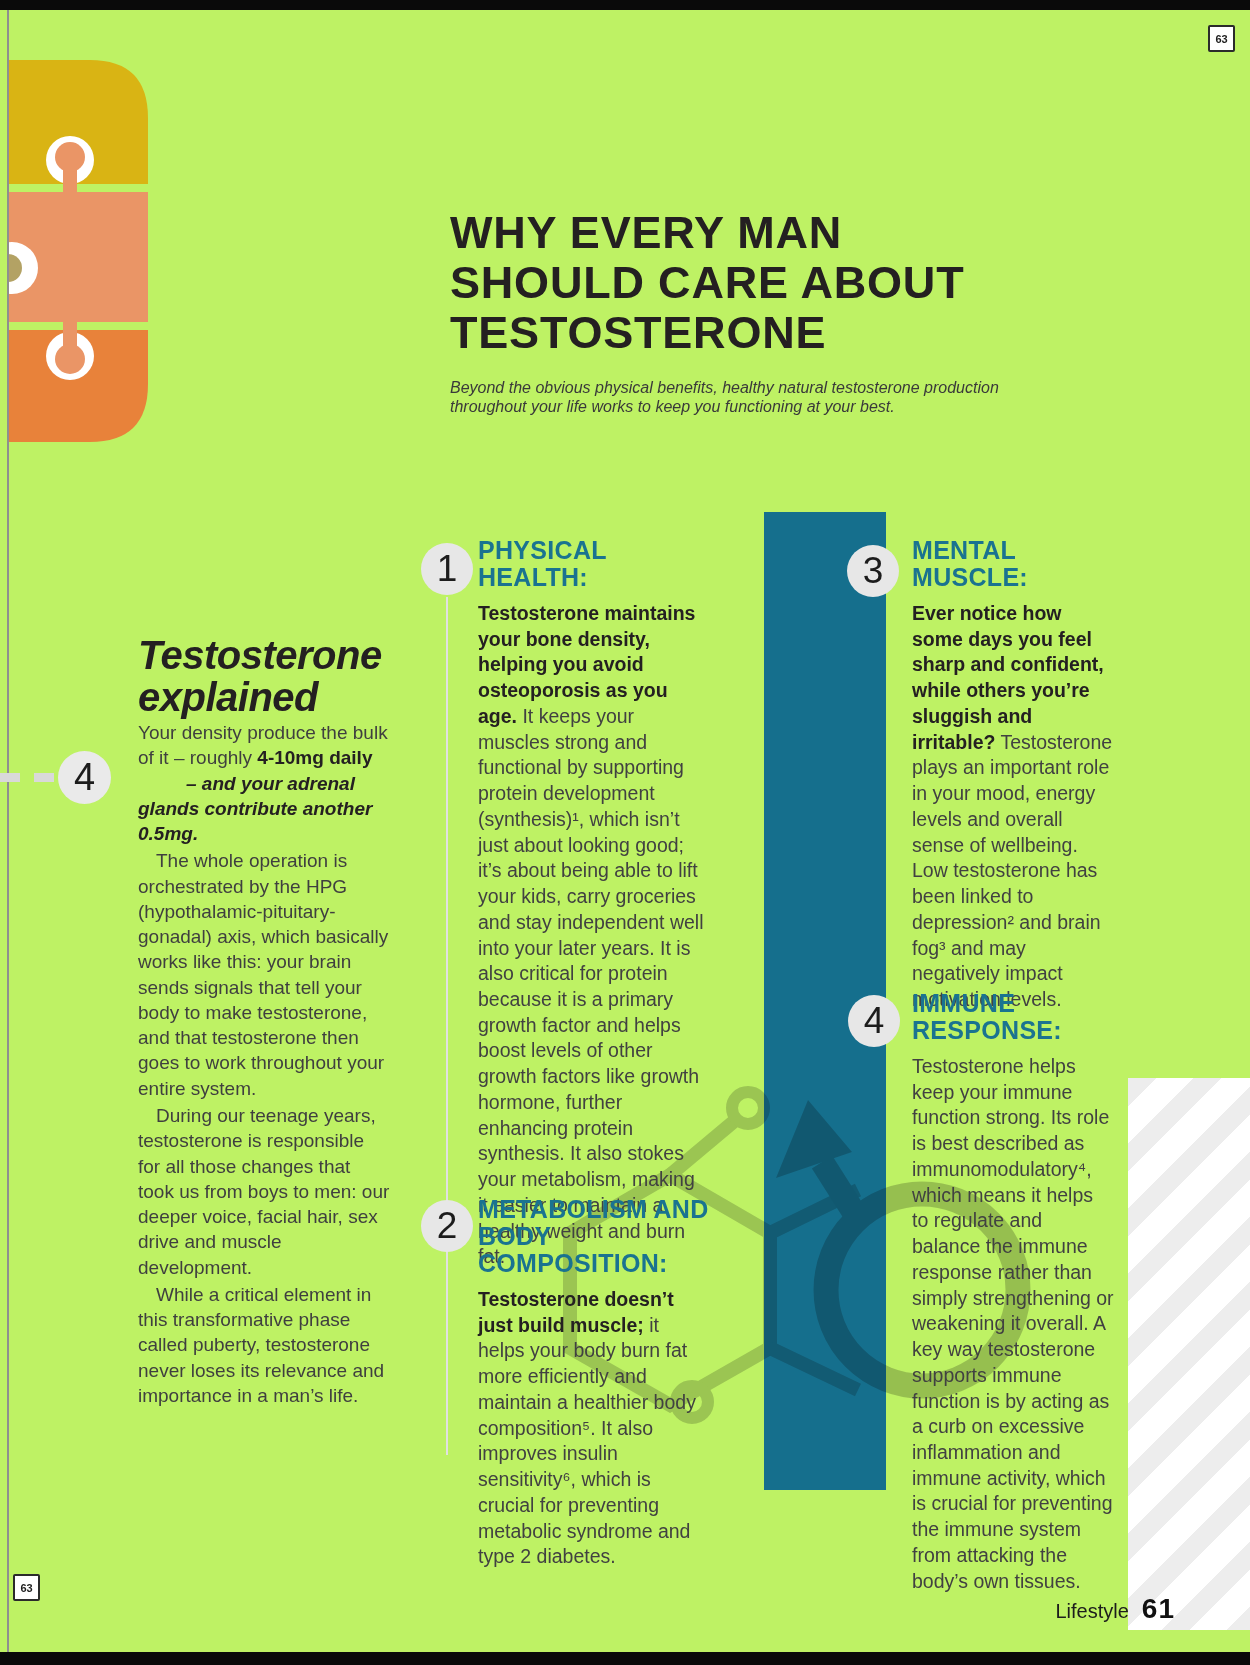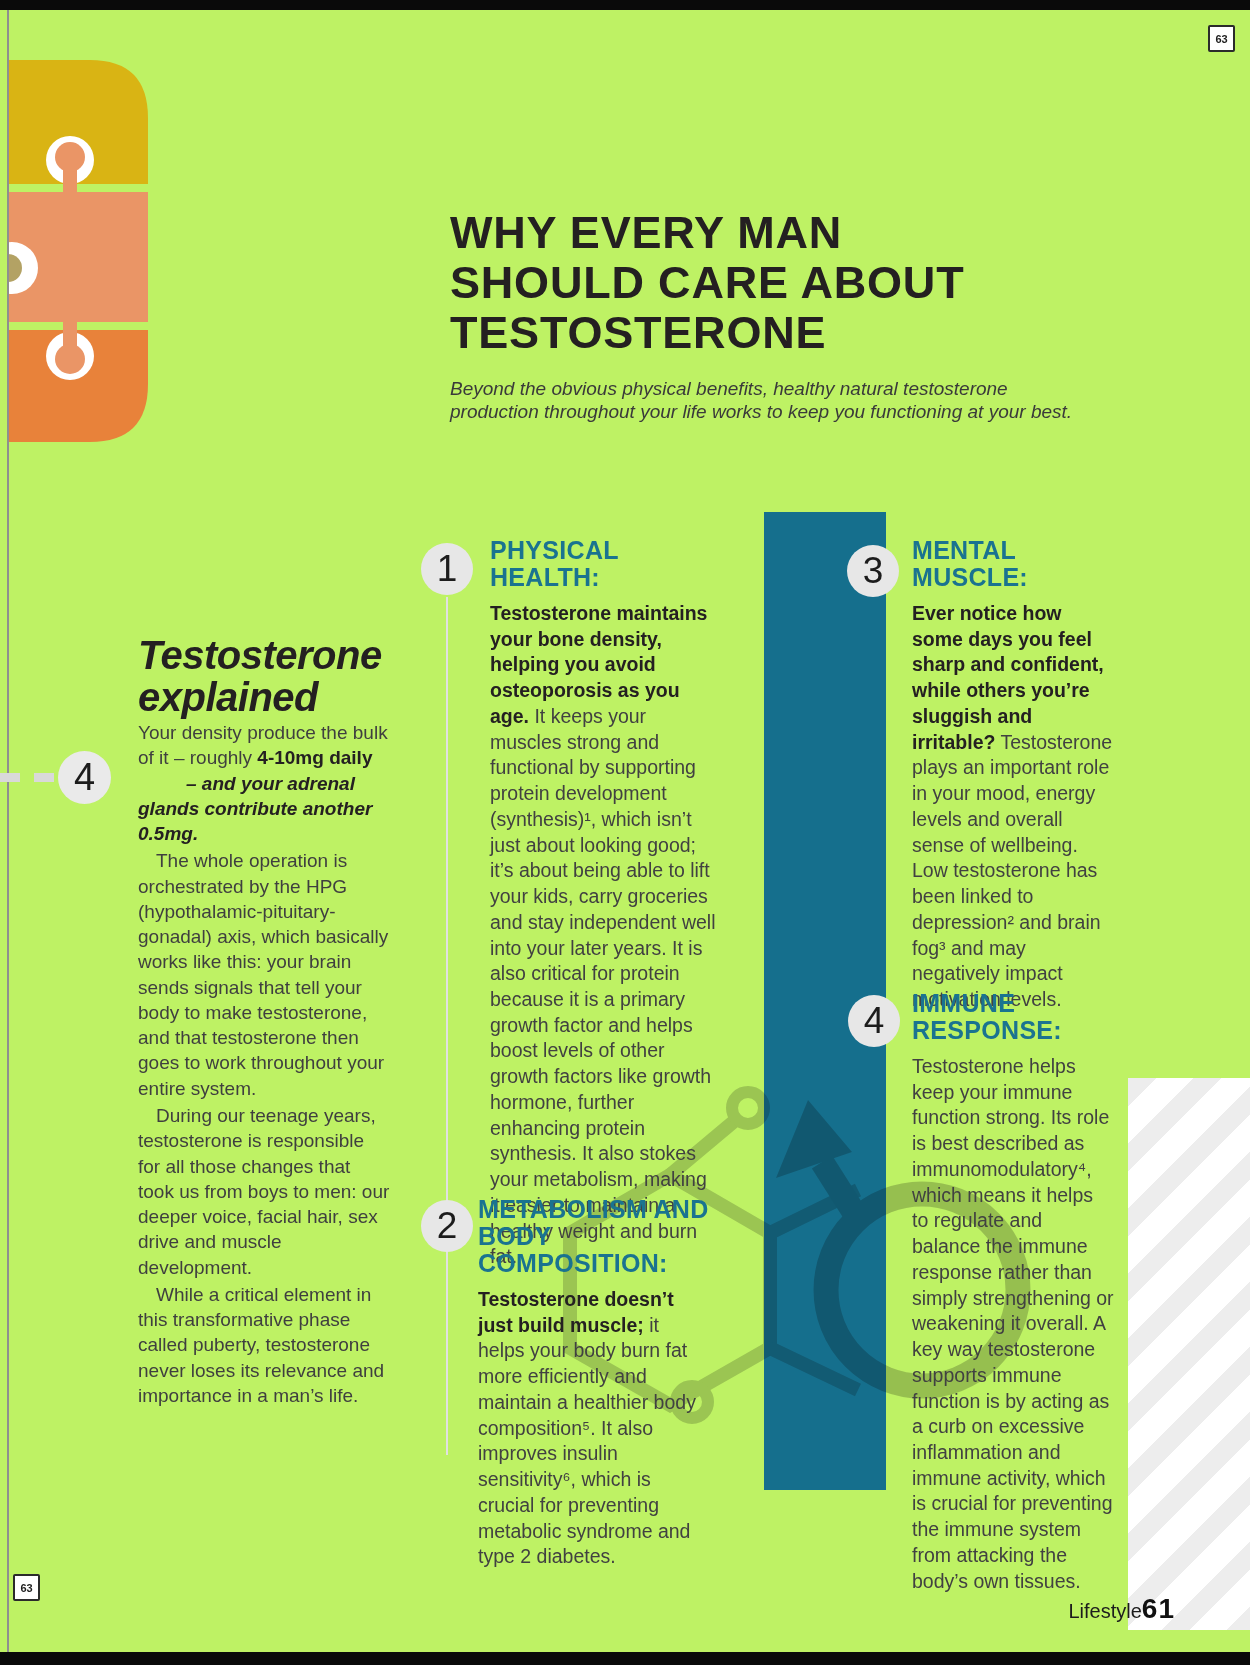--- a/index.html
+++ b/index.html
@@ -15,21 +15,21 @@
   
   .corner-badge{width:23px;height:23px;border:2px solid #2b2b2b;border-radius:2px;
     display:flex;align-items:center;justify-content:center;background:#fff;
     font-size:11px;font-weight:bold;color:#1d1d1d;}
   #badge-top{left:1208px;top:25px;}
   #badge-bottom{left:13px;top:1574px;}
 
   
   #title-block{left:450px;top:208px;width:650px;}
   #page-title{font-size:45px;line-height:50px;font-weight:600;letter-spacing:.8px;color:#242021;white-space:pre-line;}
-  #subtitle{margin-top:20px;font-size:19px;line-height:1.2;font-style:italic;color:#3a3a3a;width:625px;}
+  #subtitle{margin-top:20px;font-size:16px;line-height:1.2;font-style:italic;color:#3a3a3a;width:625px;}
 
   
   #teal-bar{left:764px;top:512px;width:122px;height:978px;background:#156f8d;}
   #stripes{left:1128px;top:1078px;width:122px;height:552px;
     background:repeating-linear-gradient(135deg,#ededed 0 20px,#ffffff 20px 46px);}
 
   
   #watermark{left:540px;top:990px;mix-blend-mode:multiply;opacity:.92;}
 
   
@@ -55,31 +55,31 @@
     color:#242021;letter-spacing:-.5px;white-space:pre-line;}
   .lead{margin-top:26px;font-style:italic;font-size:22px;line-height:1.2;color:#303030;}
   .body-p{font-size:19px;line-height:1.33;color:#3f3f3f;margin:0;}
   .body-p.indent{text-indent:18px;}
   #explainer .body-p{margin-top:2px;}
   .b{font-weight:bold;color:#242021;}
   .bi{font-weight:bold;font-style:italic;color:#242021;margin-left:48px;}
 
   
   .section{z-index:4;}
-  #section-1{left:490px;top:537px;width:231px;}
+  #section-1{left:478px;top:537px;width:231px;}
   #section-2{left:478px;top:1196px;width:231px;}
   #section-3{left:912px;top:537px;width:202px;}
   #section-4{left:912px;top:990px;width:202px;}
   .section h3{margin:0 0 10px 0;font-size:25px;line-height:27px;font-weight:bold;
     letter-spacing:.3px;color:#1a7390;}
   .section p{margin:0;font-size:19.5px;line-height:1.32;color:#414141;}
 
   
   #footer{left:860px;top:1593px;width:315px;display:flex;justify-content:flex-end;
-    align-items:baseline;}
+    align-items:baseline;gap:13px;}
   #footer-section{font-size:20px;color:#1c1c1c;}
   #footer-page{font-size:28px;font-weight:bold;color:#111;letter-spacing:1px;}
 </style>
 </head>
 <body>
 
 <div id="page">
 
   <svg class="abs" id="puzzle" style="left:8px;top:60px;" width="145" height="385" viewBox="0 0 145 385">
 

